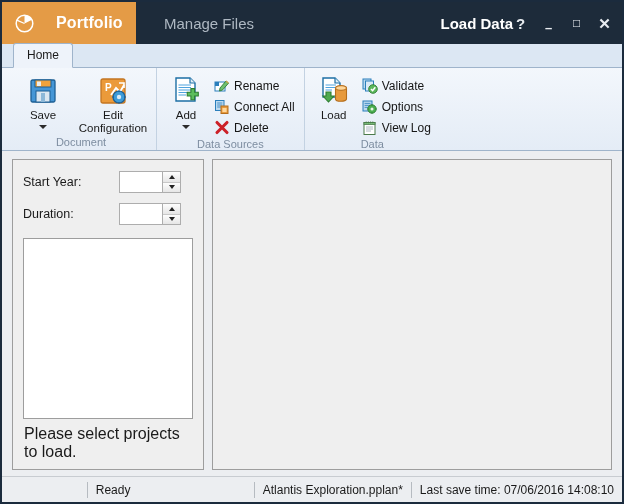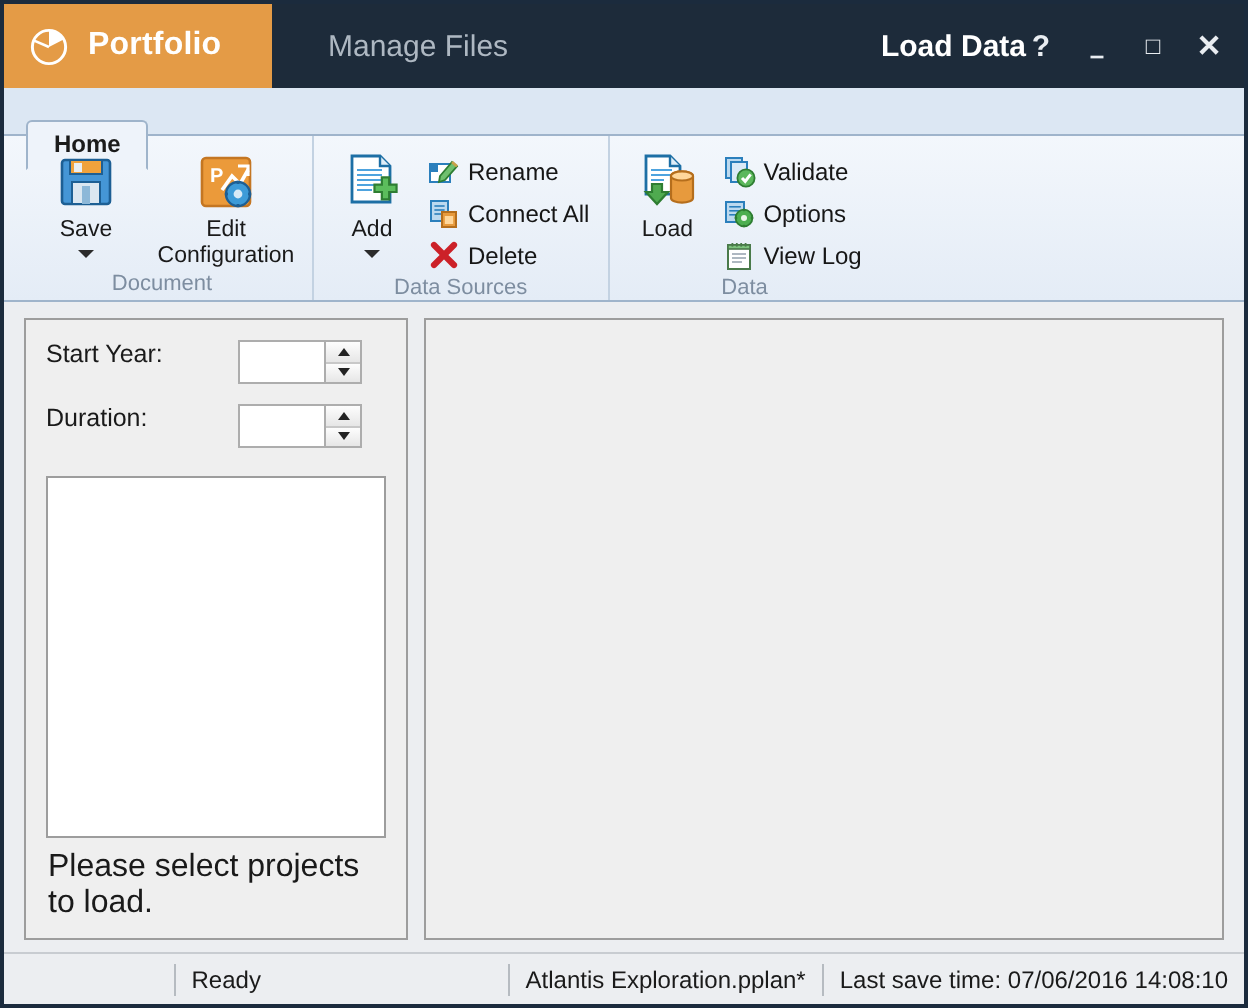--- a/index.html
+++ b/index.html
@@ -33,21 +33,21 @@
     align-items: stretch;
     flex: 0 0 auto;
   }
   .brand {
     width: 134px;
     background: #e49b46;
     display: flex;
     align-items: center;
     padding-left: 12px;
     box-sizing: border-box;
-    gap: 9px;
+    gap: 21px;
   }
   .brand-icon {
     width: 21px;
     height: 21px;
     flex: 0 0 auto;
   }
   .brand-label {
     color: #ffffff;
     font-size: 16px;
     font-weight: bold;
@@ -116,23 +116,22 @@
     height: 23px;
     line-height: 22px;
     padding: 0 13px;
     font-size: 12px;
     color: #1b1b1b;
     background: #eef3fa;
     border: 1px solid #9fb4cb;
     border-bottom: 1px solid #eef3fa;
     border-radius: 3px 3px 0 0;
     position: relative;
-    top: 18px;
+    top: 1px;
     cursor: default;
-    font-weight: bold;
   }
   .ribbon-body {
     height: 82px;
     background: linear-gradient(#f3f7fc, #e4ecf6);
     display: flex;
     align-items: stretch;
     padding-left: 4px;
     box-sizing: border-box;
   }
   .rgroup {
@@ -229,21 +228,21 @@
     flex: 0 0 auto;
     border: 1px solid #9d9d9d;
     background: #efefef;
     box-sizing: border-box;
     display: flex;
     flex-direction: column;
     padding: 10px 10px 6px 10px;
   }
   .field-row {
     display: flex;
-    align-items: flex-start;
+    align-items: center;
     height: 24px;
     margin-bottom: 8px;
     gap: 22px;
   }
   .field-label {
     font-size: 12.5px;
     color: #1a1a1a;
     width: 74px;
     flex: 0 0 auto;
   }

